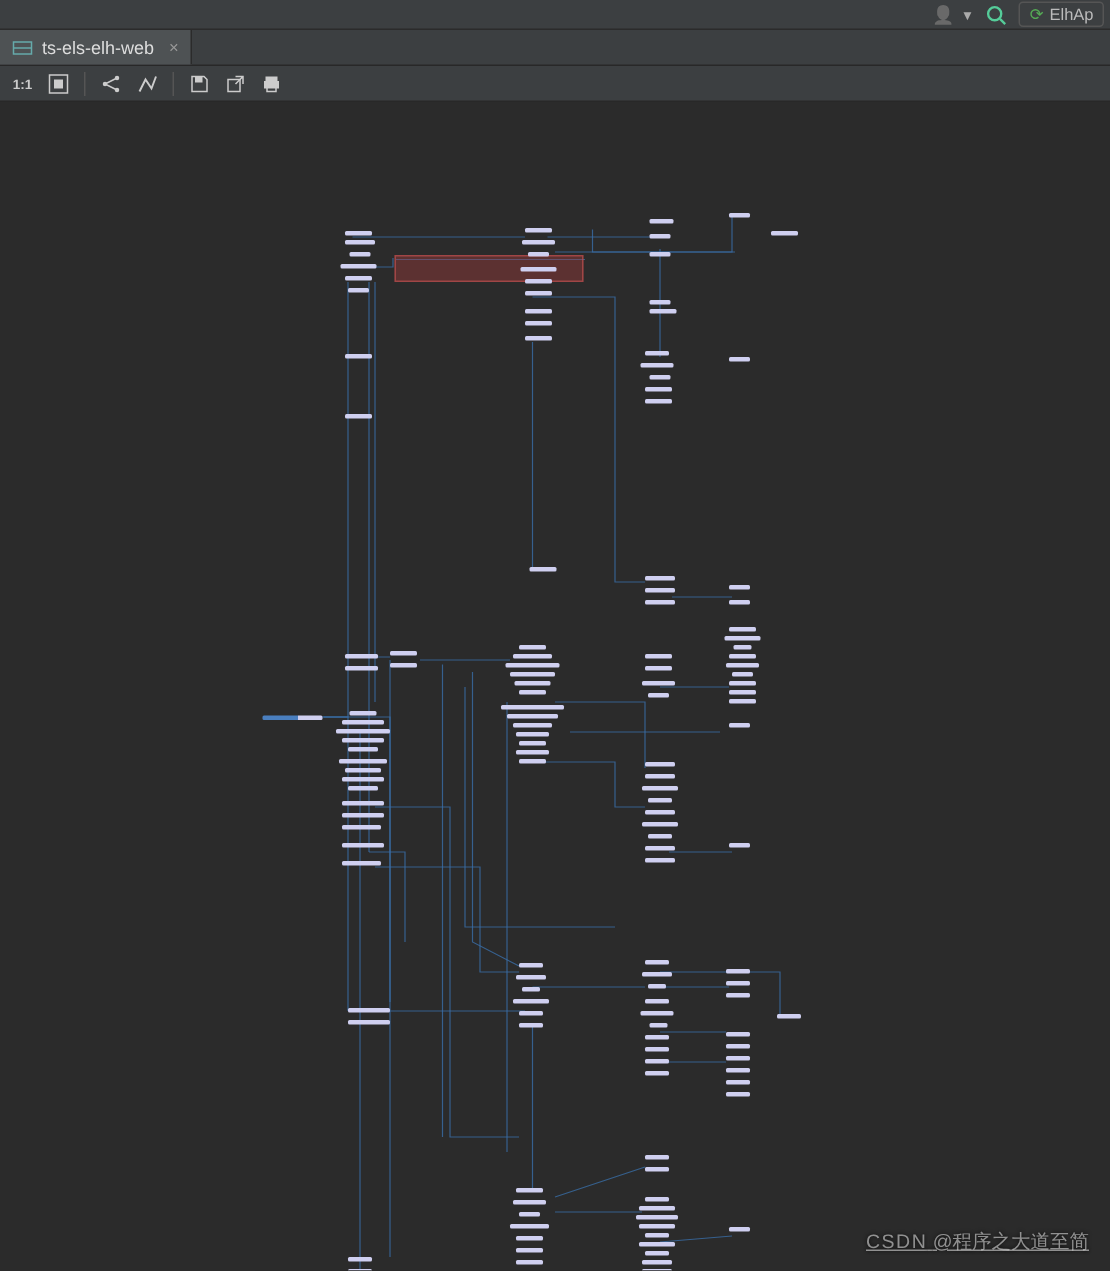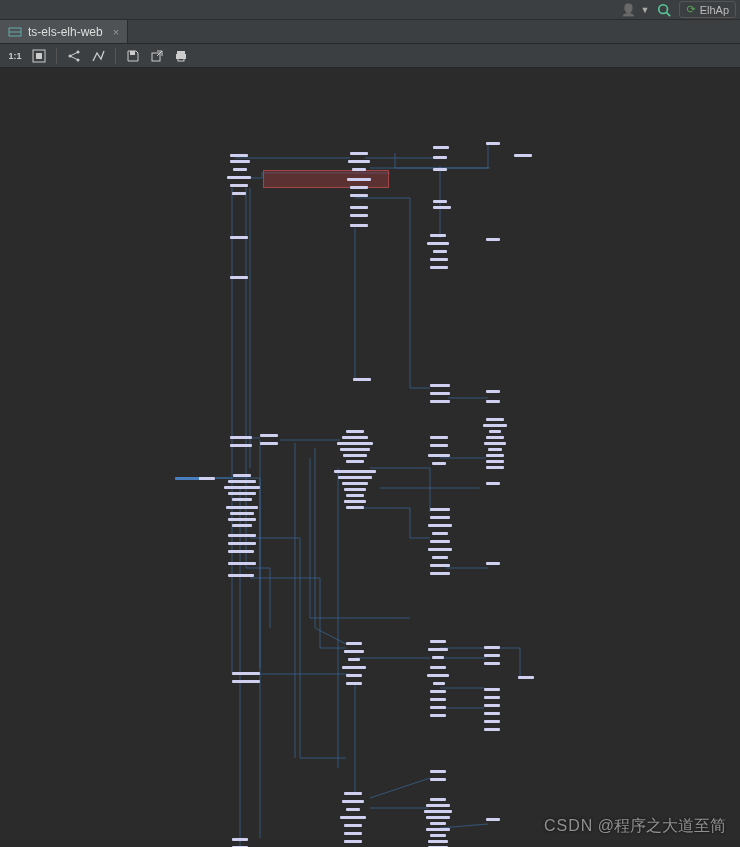--- a/index.html
+++ b/index.html
@@ -146,23 +146,24 @@
     border: 1px solid rgba(190, 80, 80, 0.7);
     height: 18px;
   }
 
   
   .watermark {
     position: absolute;
     bottom: 10px;
     right: 14px;
     color: rgba(220,220,220,0.6);
-    font-size: 16px;
+    font-size: 13px;
     text-shadow: 0 0 3px rgba(0,0,0,0.8);
     pointer-events: none;
+    text-decoration: underline;
   }
   .watermark .csdn { letter-spacing: 1px; }
 </style>
 </head>
 <body>
 
 <div class="top-bar">
   <div class="top-btn">
     <span class="person-icon"></span>
     <span class="dropdown">▼</span>

